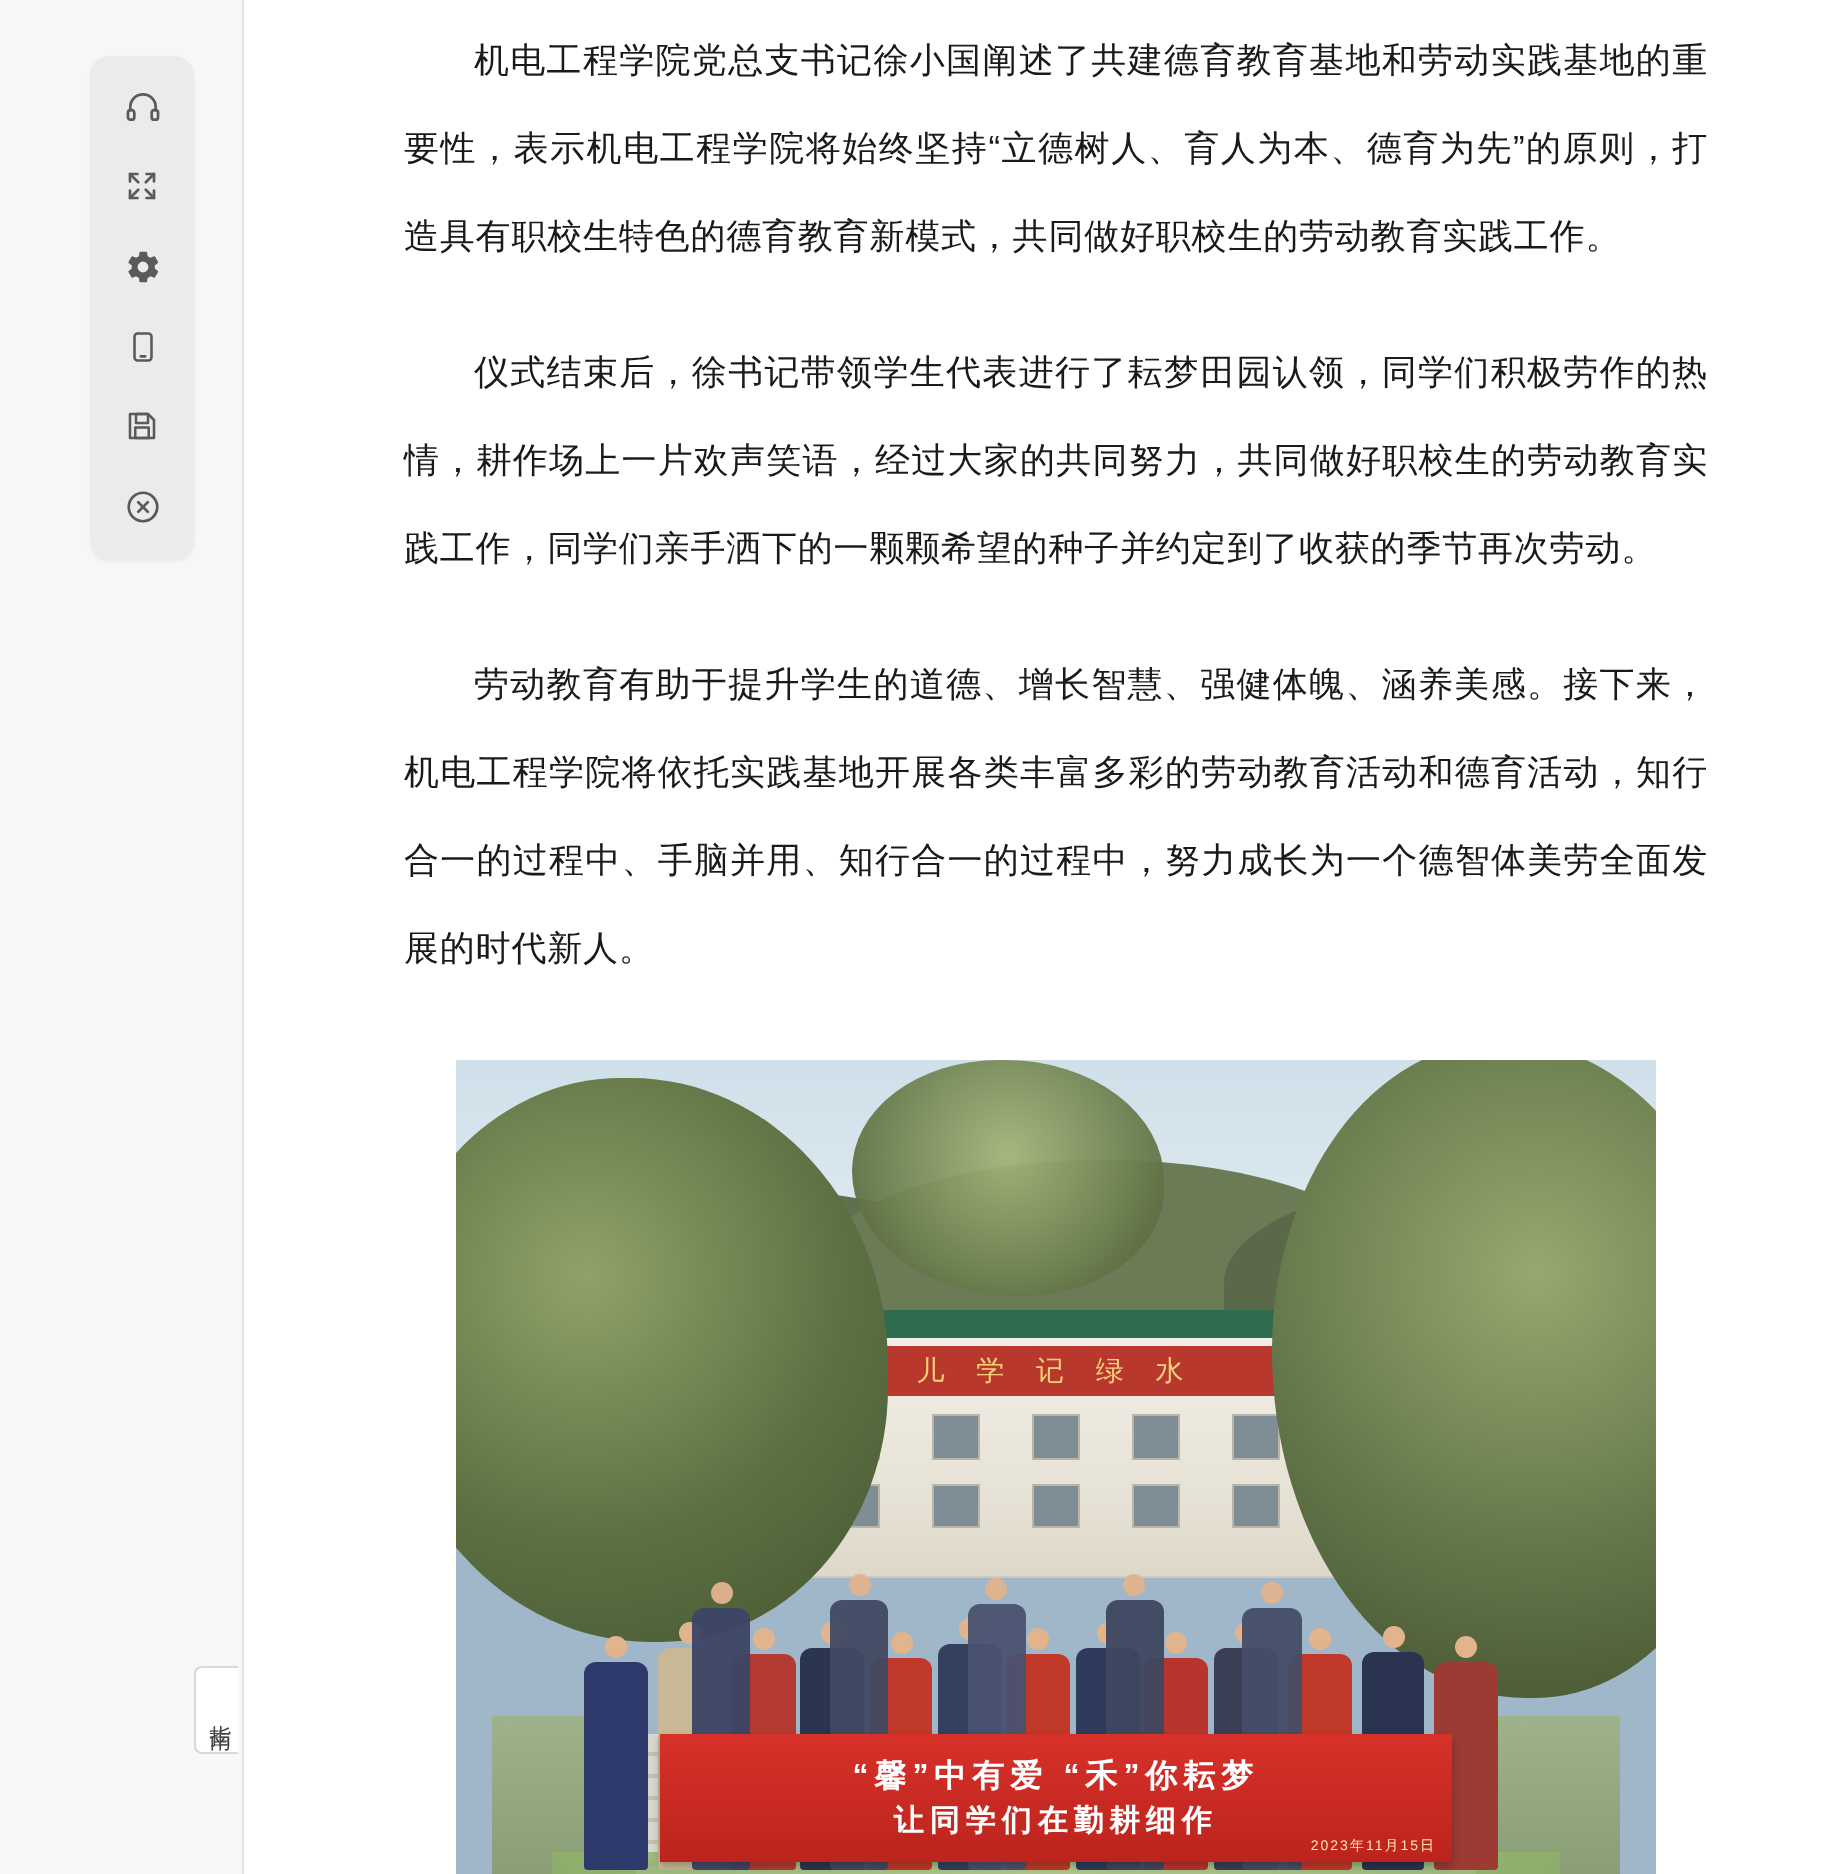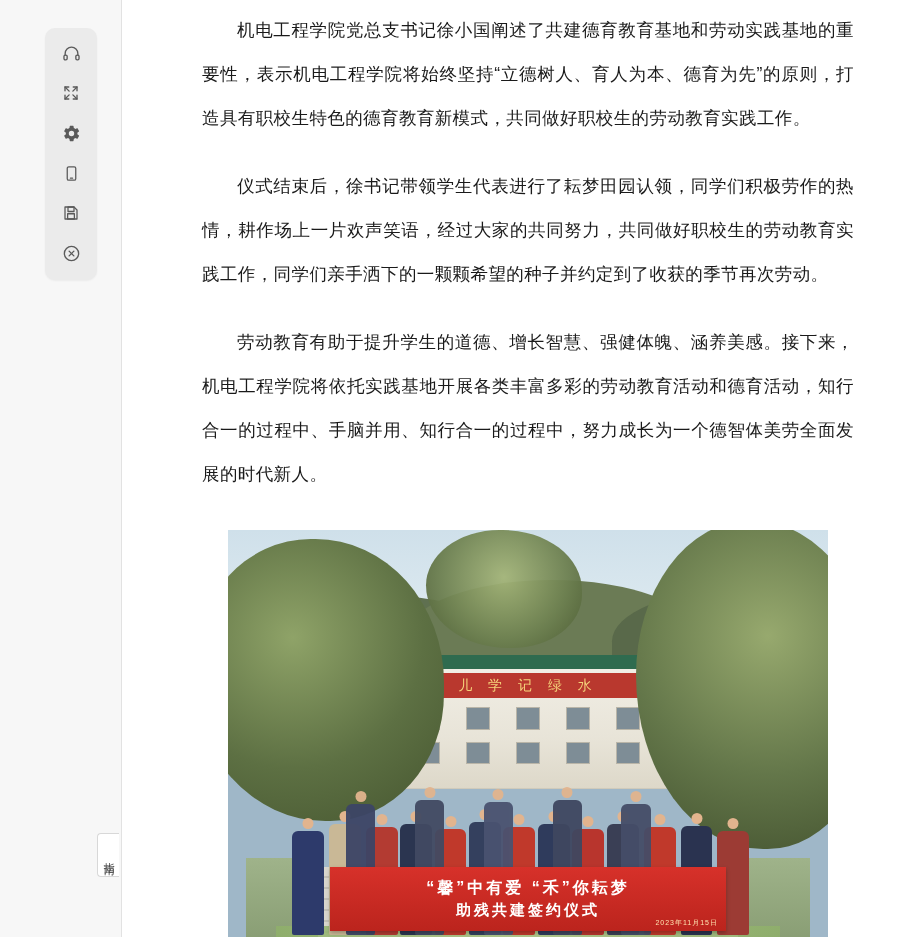--- a/index.html
+++ b/index.html
@@ -375,21 +375,21 @@
           <div class="person" style="left:55%; width:6%; height:80%; background:#3f4760; opacity:.95;">
               <div class="head"></div>
             </div>
           <div class="person" style="left:69%; width:6%; height:78%; background:#454d68; opacity:.95;">
               <div class="head"></div>
             </div>
         </div>
 
         <div class="crowd-banner">
           <div class="cb-line1">“馨”中有爱 “禾”你耘梦</div>
-          <div class="cb-line2">助残共建签约仪式</div>
+          <div class="cb-line2">让同学们在勤耕细作</div>
           <div class="cb-date">2023年11月15日</div>
         </div>
 
       </div>
     </div>
 
   </div>
 </div>
 
 </body></html>

